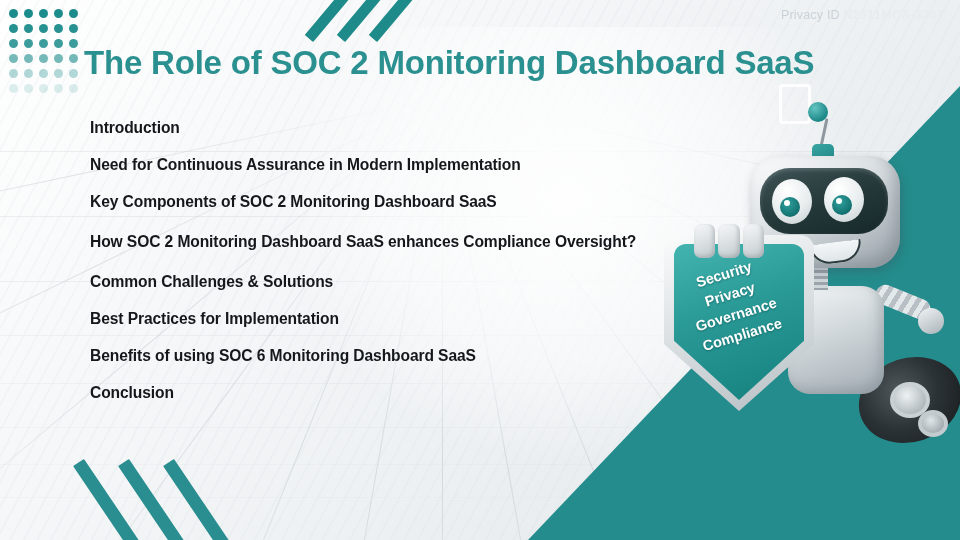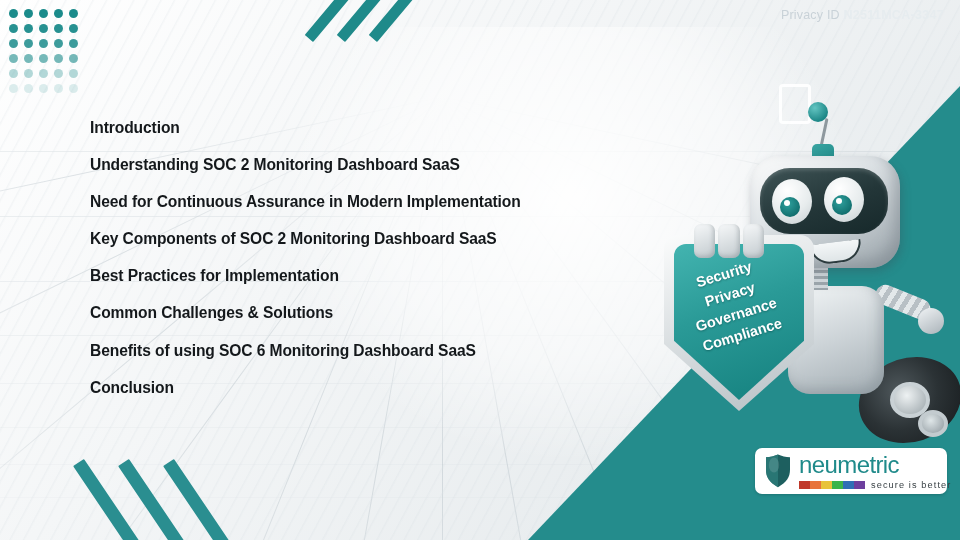--- a/index.html
+++ b/index.html
@@ -315,30 +315,30 @@
   </div>
 
   <div class="sq-outline"></div>
 
   <div class="article-id">
     <span>Privacy ID</span>
     <b>N2511MCA-3347</b>
   </div>
 
   <h1 class="title">
-    <br>
+    <span>The Role of SOC 2 Monitoring Dashboard SaaS</span><br>
   </h1>
 
   <ul class="toc">
     <li>Introduction</li>
-    <li>Understanding SOC 2 Monitoring Dashboard SaaS</li>
     <li>Need for Continuous Assurance in Modern Implementation</li>
     <li>Key Components of SOC 2 Monitoring Dashboard SaaS</li>
+    <li class="wrap">How SOC 2 Monitoring Dashboard SaaS enhances Compliance Oversight?</li>
+    <li>Common Challenges &amp; Solutions</li>
     <li>Best Practices for Implementation</li>
-    <li>Common Challenges &amp; Solutions</li>
     <li>Benefits of using SOC 6 Monitoring Dashboard SaaS</li>
     <li>Conclusion</li>
   </ul>
 
   <div class="robot">
     <div class="rb wheel"></div>
     <div class="rb wheel-hub"></div>
     <div class="rb wheel-hub2"></div>
 
     <div class="rb arm-r"></div>
@@ -370,35 +370,14 @@
       <span>Compliance</span>
     </div>
 
     <div class="rb fingers">
       <b></b>
         <b></b>
         <b></b>
     </div>
   </div>
 
-  <div class="logo">
-    <svg class="logo-shield" viewBox="0 0 28 34">
-      <path d="M14 33.2C5.5 28.6 2 23.5 2 15.6V3.2C6.2 3.2 10.4 2.2 14 0.6c3.6 1.6 7.8 2.6 12 2.6v12.4c0 7.9-3.5 13-12 17.6z" fill="#1d5f5f"></path>
-      <path d="M14 33.2C5.5 28.6 2 23.5 2 15.6V3.2C6.2 3.2 10.4 2.2 14 0.6z" fill="#2b7a78" opacity=".85"></path>
-      <ellipse cx="10" cy="11" rx="5.2" ry="7.5" fill="#ffffff" opacity=".13"></ellipse>
-    </svg>
-    <div class="logo-right">
-      <div class="logo-word">neumetric</div>
-      <div class="logo-sub">
-        <div class="logo-bars">
-          <i style="background:#c0392b"></i>
-          <i style="background:#e8743b"></i>
-          <i style="background:#e8c33b"></i>
-          <i style="background:#3bb44a"></i>
-          <i style="background:#2f6fb5"></i>
-          <i style="background:#6d3f9e"></i>
-        </div>
-        <div class="logo-tag">secure is better</div>
-      </div>
-    </div>
-  </div>
 
 </div>
 
 </body></html>

